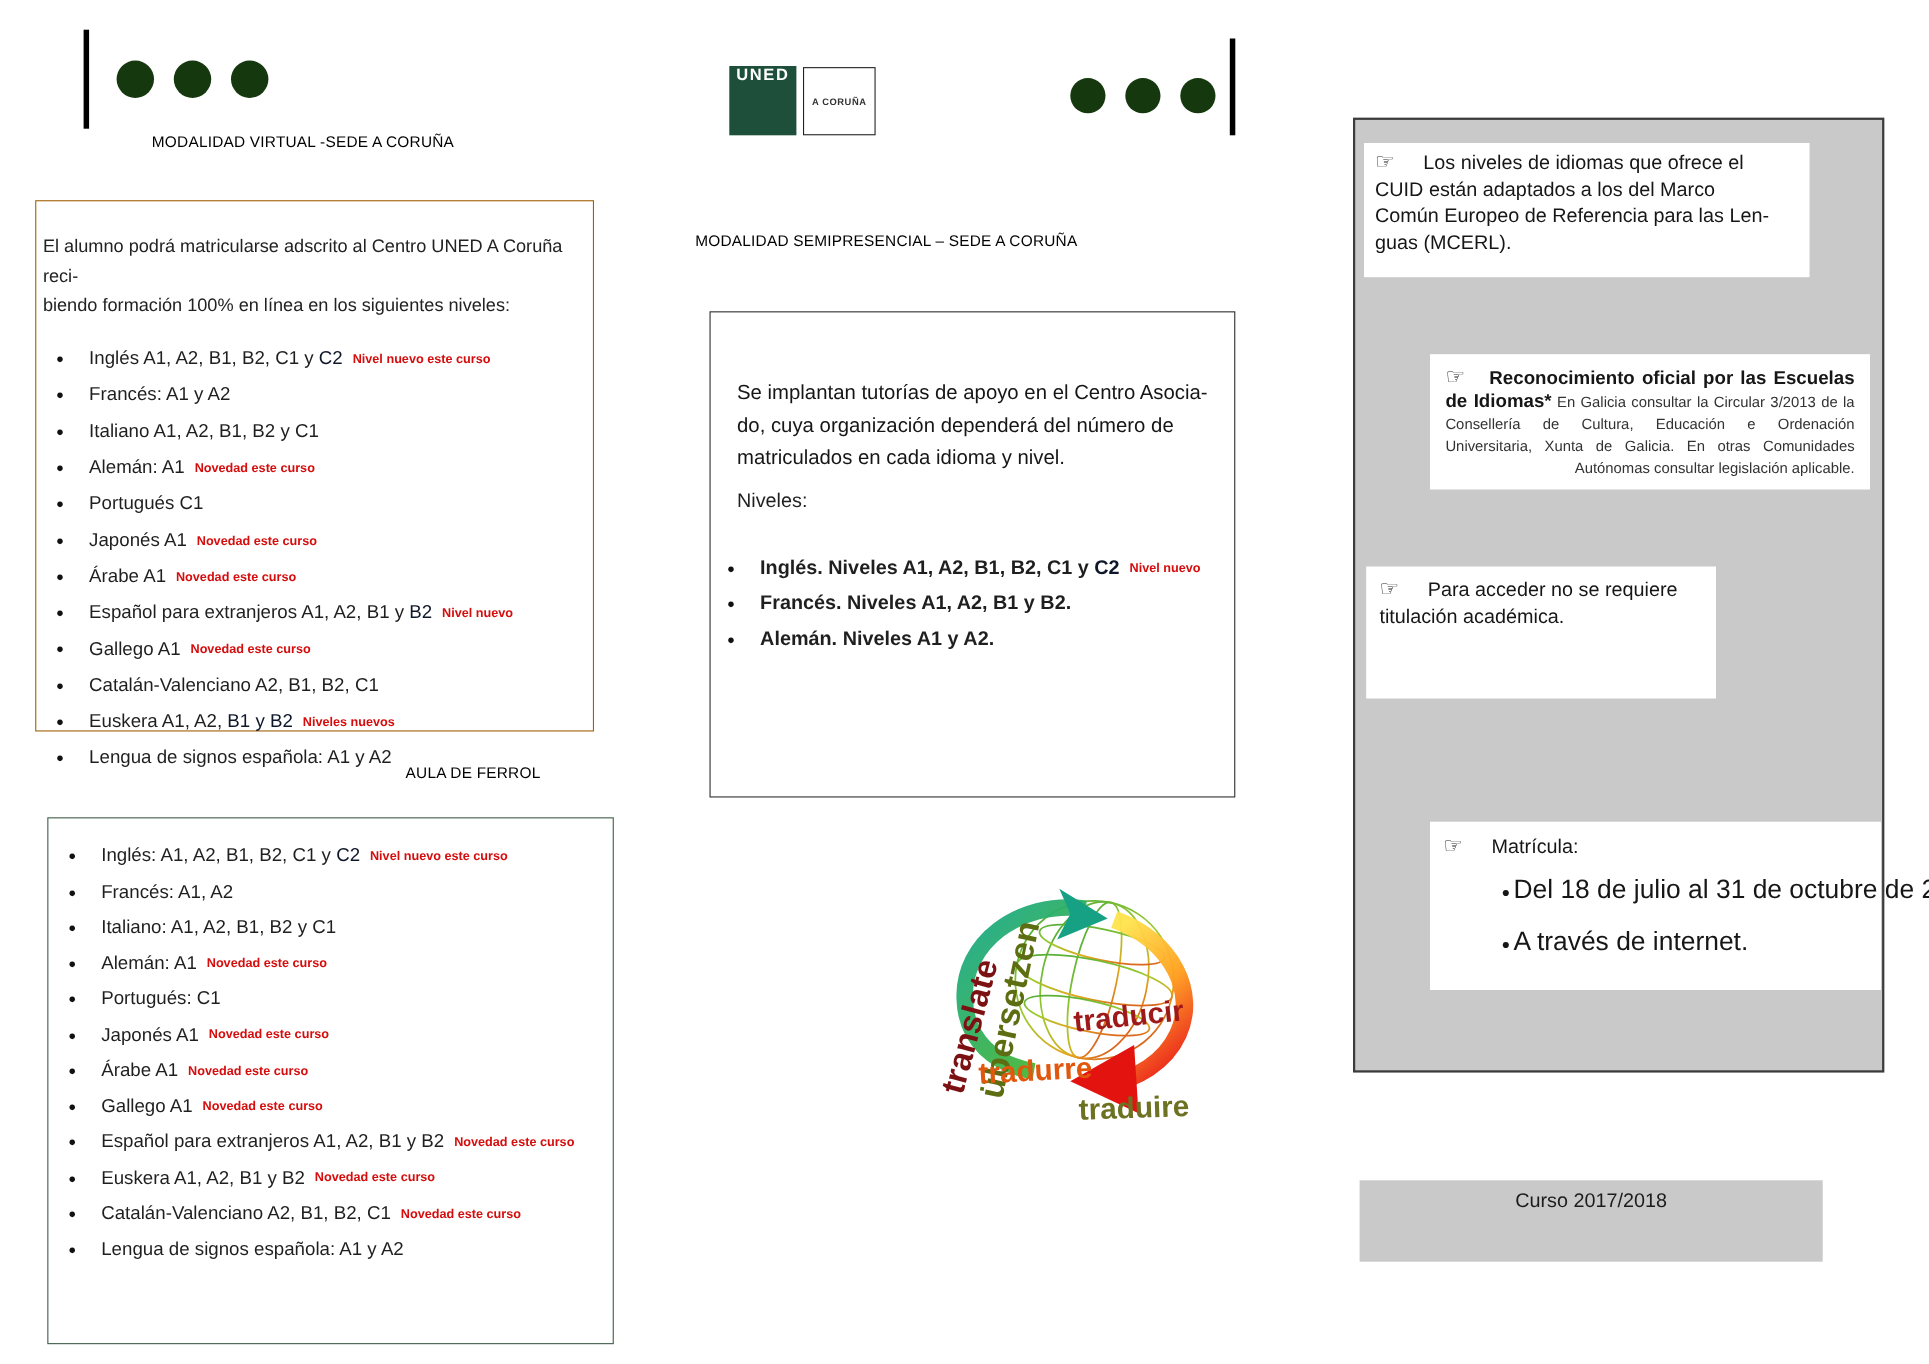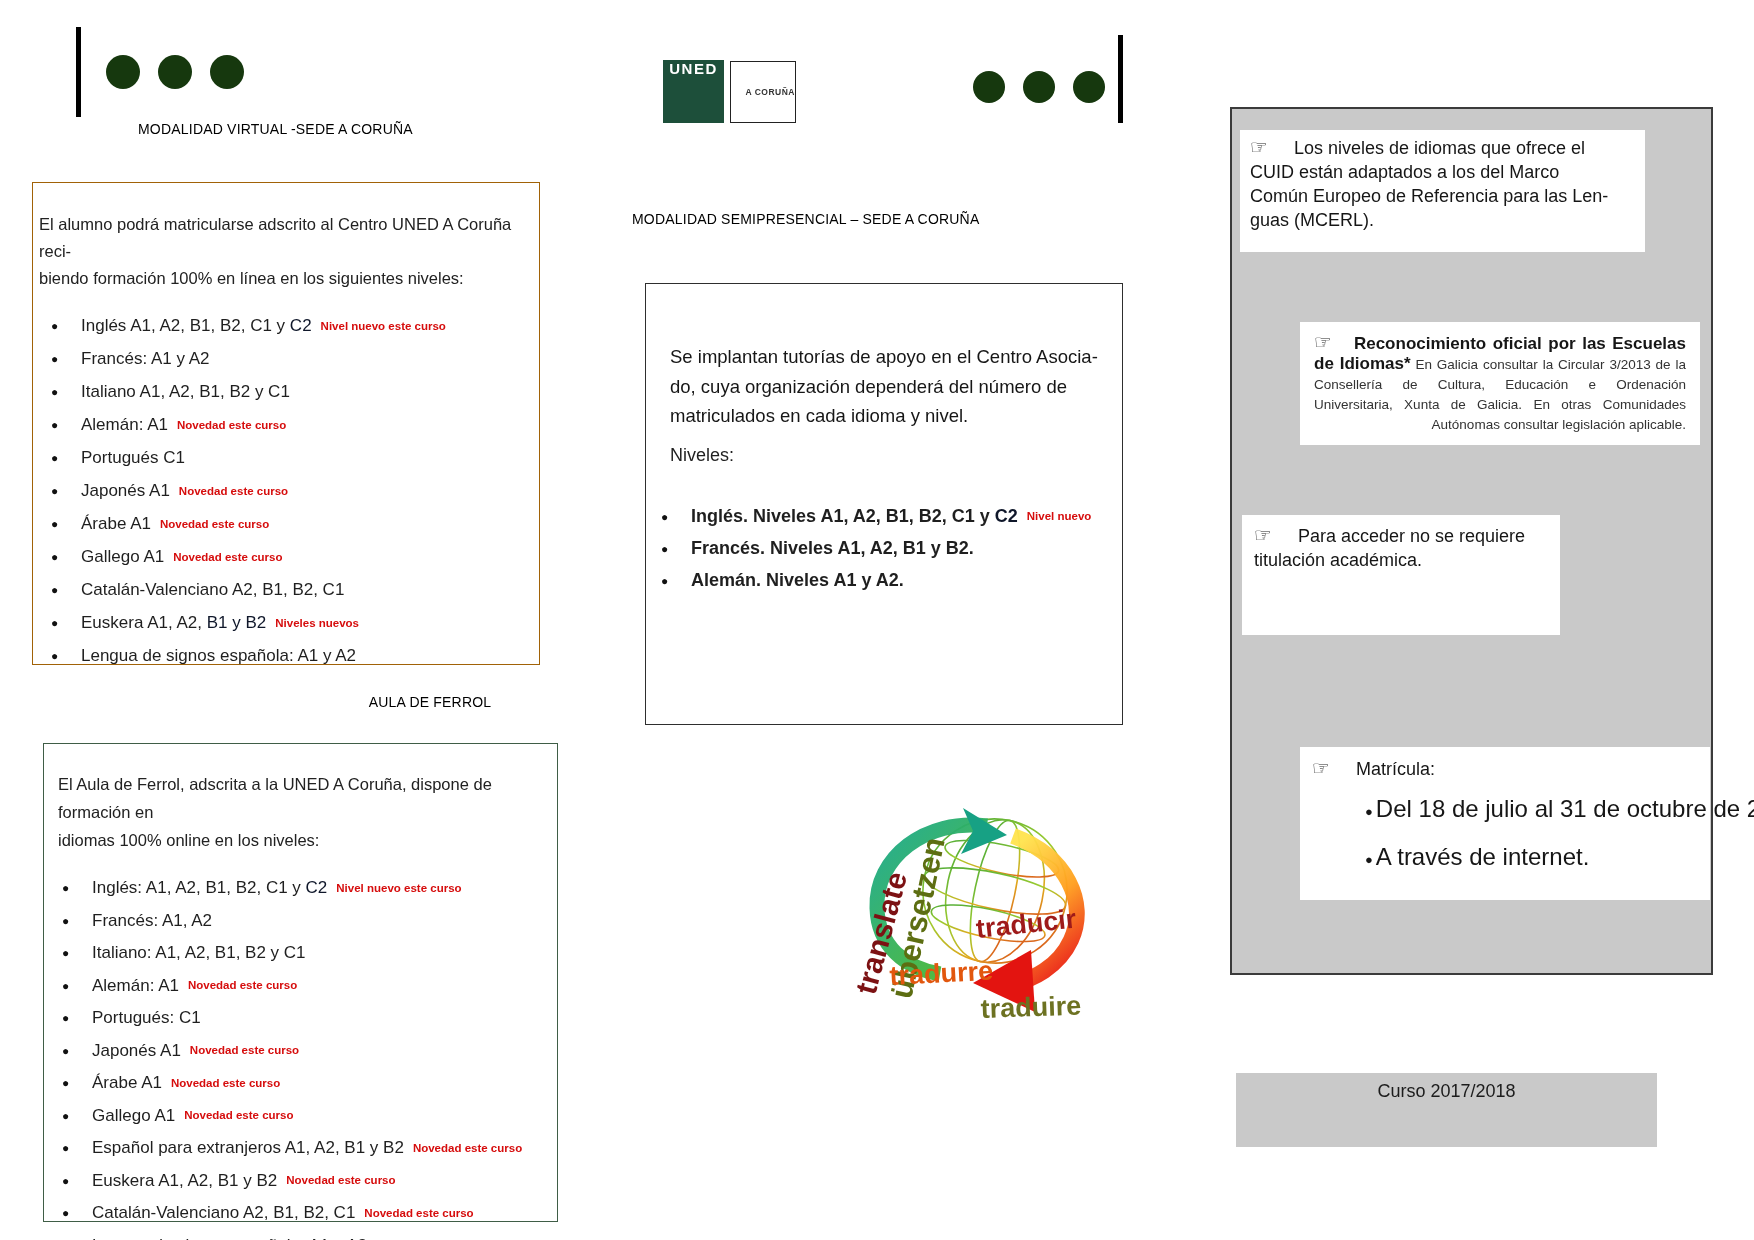--- a/index.html
+++ b/index.html
@@ -31,21 +31,21 @@
   
   .boxmid .para{white-space:pre-line;font-size:18.5px;line-height:29.5px;margin:58px 24px 0;color:#161616}
   .boxmid .niveles{font-size:18px;margin:14px 24px 0}
   .boxmid ul.levels{margin:40px 0 0;padding-left:45px}
   .boxmid ul.levels li{font-weight:bold;font-size:18px;margin-bottom:11px}
   .boxmid ul.levels li::before{top:4px}
   .boxmid .outro{white-space:pre-line;font-size:18.5px;line-height:29.5px;margin:20px 24px 0;color:#161616}
   
   .logo-green{left:663px;top:60px;width:61px;height:63px;background:#1d4f3a;display:flex;align-items:flex-start;justify-content:center}
   .logo-green span{color:#fff;font-weight:bold;font-size:15px;letter-spacing:1.5px}
-  .logo-white{left:730px;top:61px;width:66px;height:62px;border:1.5px solid #222;box-sizing:border-box;display:flex;align-items:center;justify-content:flex-end}
+  .logo-white{left:730px;top:61px;width:66px;height:62px;border:1.5px solid #222;box-sizing:border-box;display:flex;align-items:center;justify-content:center}
   .logo-white span{font-size:8.5px;font-weight:bold;color:#333;letter-spacing:.5px}
   
   .panel{left:1230px;top:107px;width:483px;height:868px;background:#c9c9c9;border:2px solid #3b3b3b;box-sizing:border-box}
   .wbox{position:absolute;background:#fff;box-sizing:border-box;color:#161616}
   .wbox .hand{font-size:20px;margin-right:26px;color:#222}
   .wbox .txt{white-space:pre-line;font-size:18px;line-height:24px}
   .wbox1{left:1240px;top:130px;width:405px;height:122px;padding:5px 10px}
   .wbox2{left:1300px;top:322px;width:400px;height:123px;padding:8px 14px;text-align:justify;text-align-last:right}
   .wbox2 .lead{font-weight:bold;font-size:17px}
   .wbox2 .small{font-size:13.5px;line-height:20px;color:#333}
@@ -72,31 +72,30 @@
   <p class="intro">El alumno podrá matricularse adscrito al Centro UNED A Coruña reci-
 biendo formación 100% en línea en los siguientes niveles:</p>
   <ul class="levels">
       <li><span>Inglés A1, A2, B1, B2, C1 y </span><span class="lvl">C2</span><span class="note">Nivel nuevo este curso</span></li>
       <li><span>Francés: A1 y A2</span></li>
       <li><span>Italiano A1, A2, B1, B2 y C1</span></li>
       <li><span>Alemán: A1</span><span class="note">Novedad este curso</span></li>
       <li><span>Portugués C1</span></li>
       <li><span>Japonés A1</span><span class="note">Novedad este curso</span></li>
       <li><span>Árabe A1</span><span class="note">Novedad este curso</span></li>
+      <li><span>Español para extranjeros A1, A2, B1 y </span><span class="lvl">B2</span><span class="note">Nivel nuevo</span></li>
       <li><span>Gallego A1</span><span class="note">Novedad este curso</span></li>
       <li><span>Catalán-Valenciano A2, B1, B2, C1</span></li>
       <li><span>Euskera A1, A2, </span><span class="lvl">B1 y B2</span><span class="note">Niveles nuevos</span></li>
       <li><span>Lengua de signos española: A1 y A2</span></li>
     </ul>
 </div>
 
 <div class="abs gtitle" style="left:300px;top:694px;width:260px;text-align:center">AULA DE FERROL</div>
 <div class="obox box2">
-  <p class="intro">El Aula de Ferrol, adscrita a la UNED A Coruña, dispone de formación en
-idiomas 100%  online en los niveles:</p>
   <ul class="levels">
       <li><span>Inglés: A1, A2, B1, B2, C1 y </span><span class="lvl">C2</span><span class="note">Nivel nuevo este curso</span></li>
       <li><span>Francés: A1, A2</span></li>
       <li><span>Italiano: A1, A2, B1, B2 y C1</span></li>
       <li><span>Alemán: A1</span><span class="note">Novedad este curso</span></li>
       <li><span>Portugués: C1</span></li>
       <li><span>Japonés A1</span><span class="note">Novedad este curso</span></li>
       <li><span>Árabe A1</span><span class="note">Novedad este curso</span></li>
       <li><span>Gallego A1</span><span class="note">Novedad este curso</span></li>
       <li><span>Español para extranjeros A1, A2, B1 y B2</span><span class="note">Novedad este curso</span></li>

